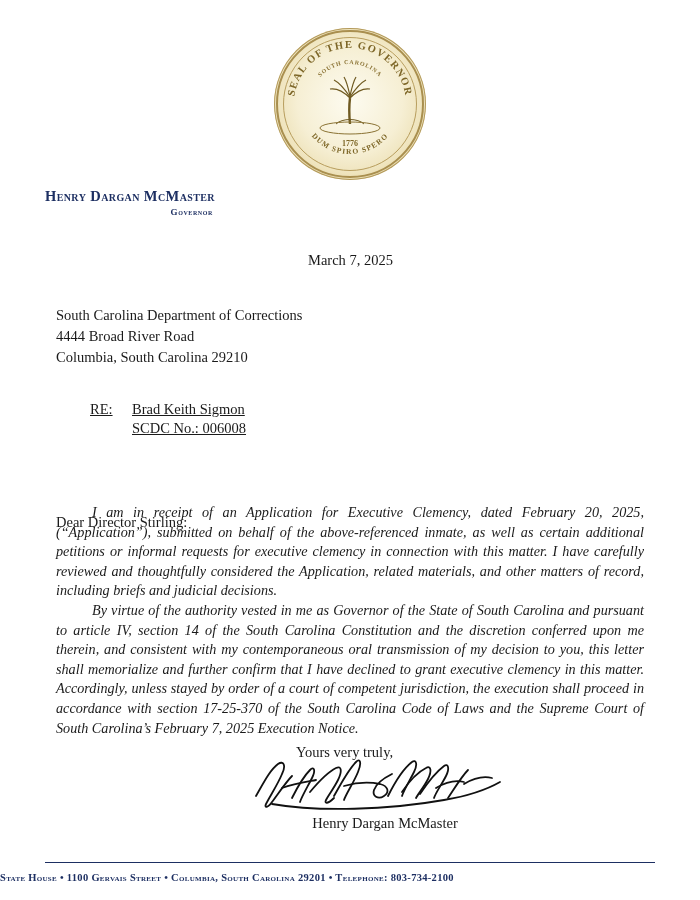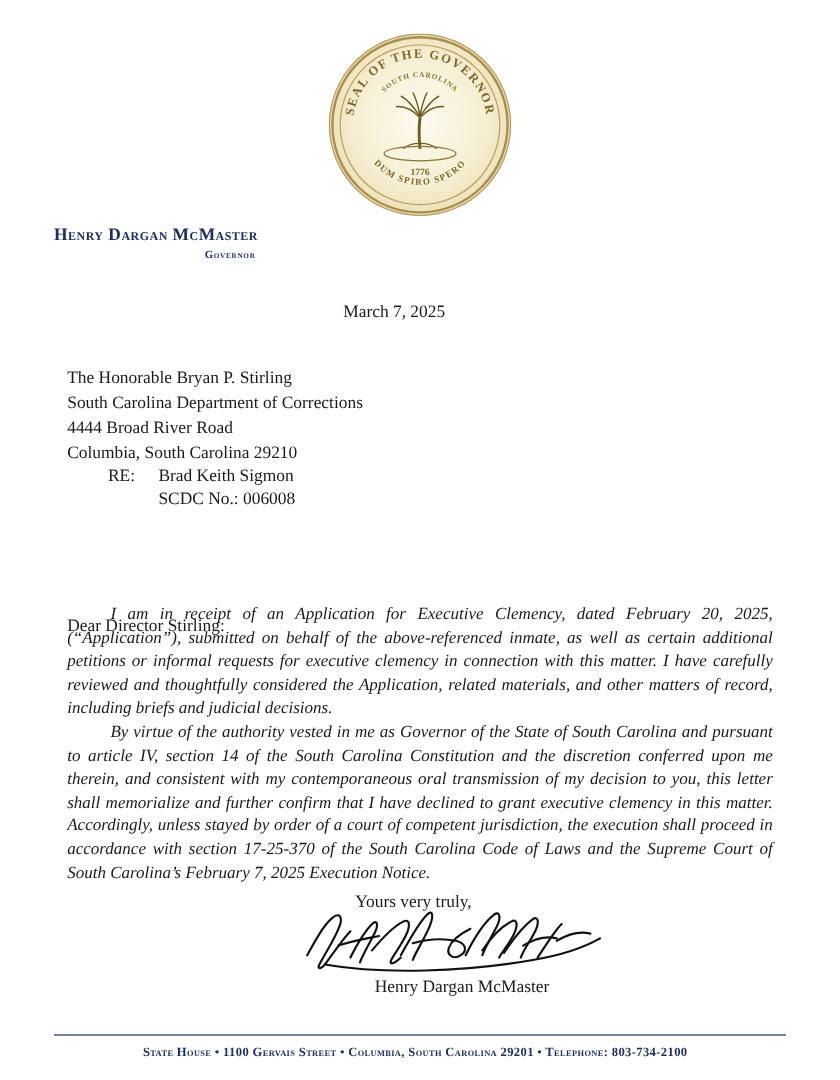--- a/index.html
+++ b/index.html
@@ -84,37 +84,38 @@
     font-weight: bold;
     text-align: right;
     margin-top: 2px;
     width: 168px;
   }
 
   
   .date {
     position: absolute;
     top: 252px;
-    left: 286px;
+    left: 308px;
     font-size: 14.5px;
     text-align: center;
   }
   .address {
     position: absolute;
     top: 305px;
     left: 56px;
     font-size: 14.5px;
     line-height: 21px;
   }
   .re-block {
     position: absolute;
-    top: 388px;
+    top: 400px;
     left: 90px;
     font-size: 14.5px;
     line-height: 19px;
+    text-decoration: underline;
   }
   .re-block .re-row {
     display: flex;
   }
   .re-block .re-label {
     width: 42px;
     flex: 0 0 42px;
   }
   .re-block .re-case {
     font-style: italic;
@@ -169,21 +170,20 @@
     left: 45px;
     right: 45px;
     top: 862px;
     border-top: 1.6px solid #1d2f62;
   }
   .footer {
     position: absolute;
     top: 872px;
     left: 0;
     width: 692px;
-    text-align: center;
     font-size: 10.5px;
     color: #1d2f62;
     font-variant: small-caps;
     letter-spacing: 0.3px;
     font-weight: bold;
   }
 </style>
 </head>
 <body>
 
@@ -227,21 +227,20 @@
   </div>
 
   <div class="letterhead">
     <div class="gov-name">Henry Dargan McMaster</div>
     <div class="gov-title">Governor</div>
   </div>
 
   <div class="date">March 7, 2025</div>
 
   <div class="address">
-    <div>The Honorable Bryan P. Stirling</div>
     <div>South Carolina Department of Corrections</div>
     <div>4444 Broad River Road</div>
     <div>Columbia, South Carolina  29210</div>
   </div>
 
   <div class="re-block">
     <div class="re-row">
       <span class="re-label">RE:</span>
       <span>Brad Keith Sigmon</span>
     </div>

